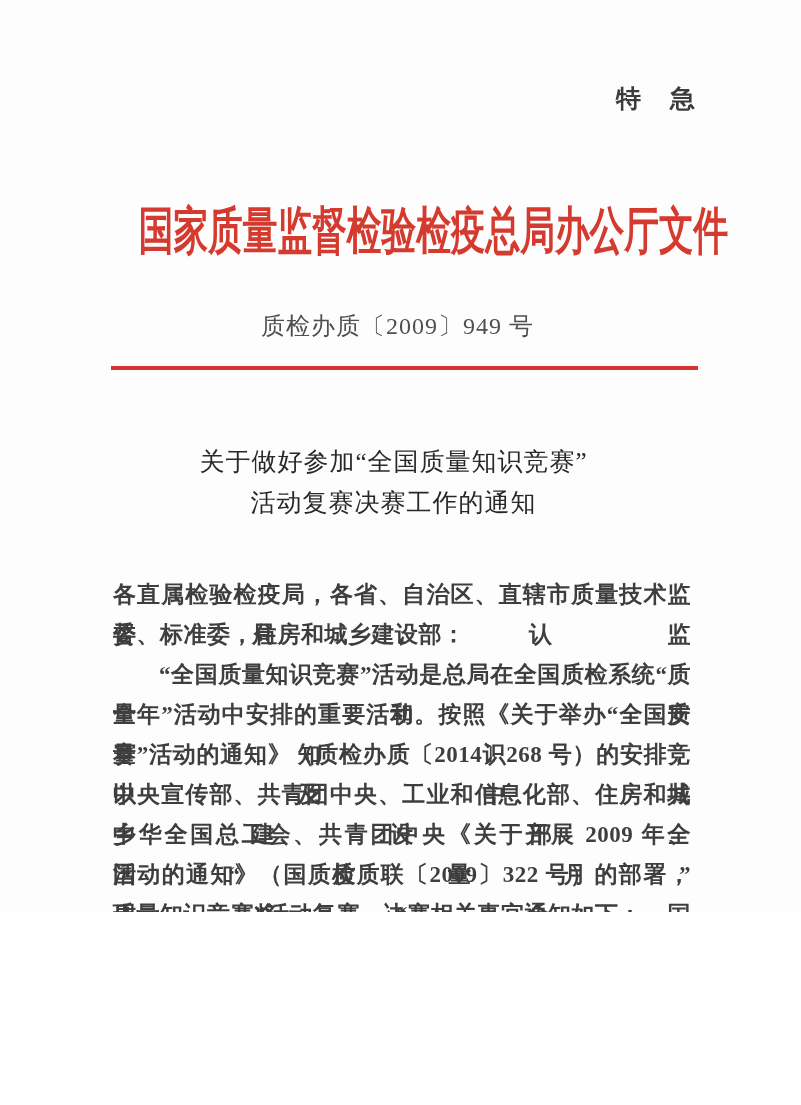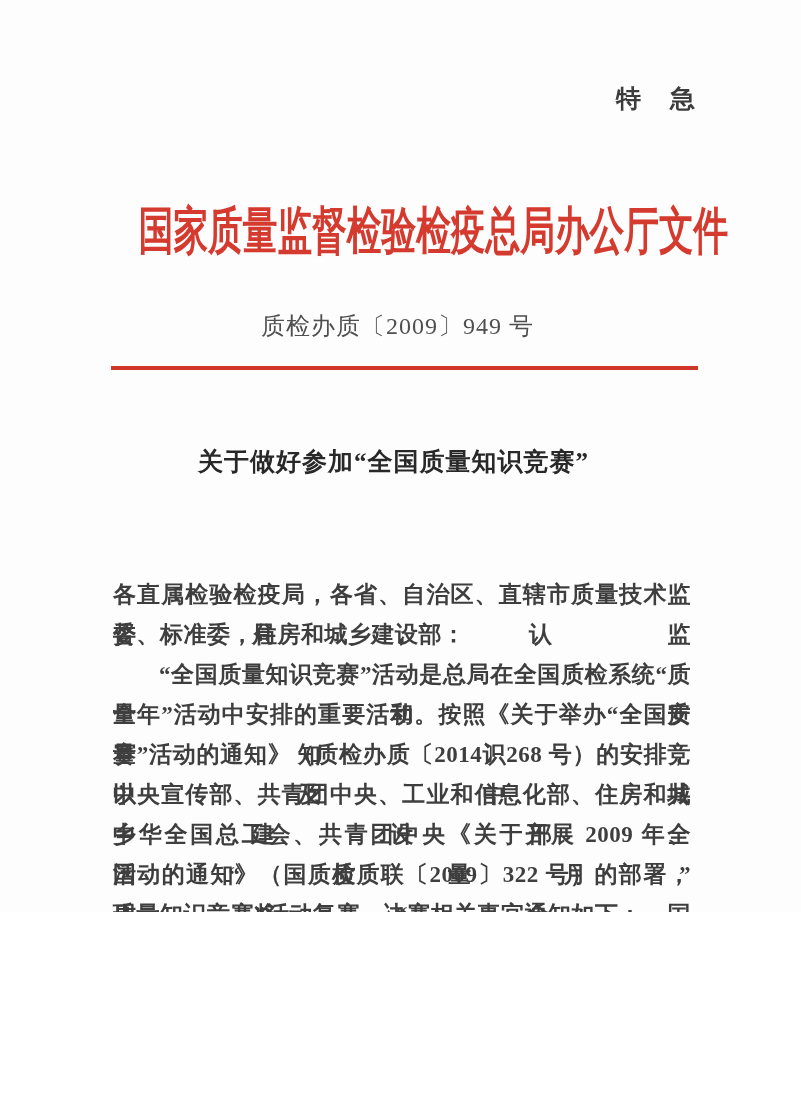--- a/index.html
+++ b/index.html
@@ -61,21 +61,21 @@
     height: 4px;
     background: #cf372b;
   }
   .doc-title {
     position: absolute;
     top: 441px;
     left: 0;
     right: 14px;
     text-align: center;
     font-size: 25px;
-    font-weight: bold;
+    font-weight: normal;
     color: #282828;
     line-height: 41px;
     letter-spacing: 1px;
   }
   .body-block {
     position: absolute;
     top: 575px;
     left: 113px;
     width: 578px;
     font-size: 23px;
@@ -117,20 +117,21 @@
   <div class="masthead">
     <span class="masthead-text">国家质量监督检验检疫总局办公厅文件</span>
   </div>
 
   <div class="doc-number">质检办质〔2009〕949 号</div>
 
   <div class="red-rule"></div>
 
   <div class="doc-title">
     <div>关于做好参加“全国质量知识竞赛”</div>
+    <div>活动复赛决赛工作的通知</div>
   </div>
 
   <div class="body-block">
     <div class="body-line fill">各直属检验检疫局，各省、自治区、直辖市质量技术监督局，认监</div>
     <div class="body-line">委、标准委，住房和城乡建设部：</div>
     <div class="body-line fill indent">“全国质量知识竞赛”活动是总局在全国质检系统“质量和安</div>
     <div class="body-line fill">全年”活动中安排的重要活动。按照《关于举办“全国质量知识竞</div>
     <div class="body-line fill">赛”活动的通知》（质检办质〔2014〕268 号）的安排，以及中共</div>
     <div class="body-line fill">中央宣传部、共青团中央、工业和信息化部、住房和城乡建设部、</div>
     <div class="body-line fill">中华全国总工会、共青团中央《关于开展 2009 年全国“质量月”</div>

